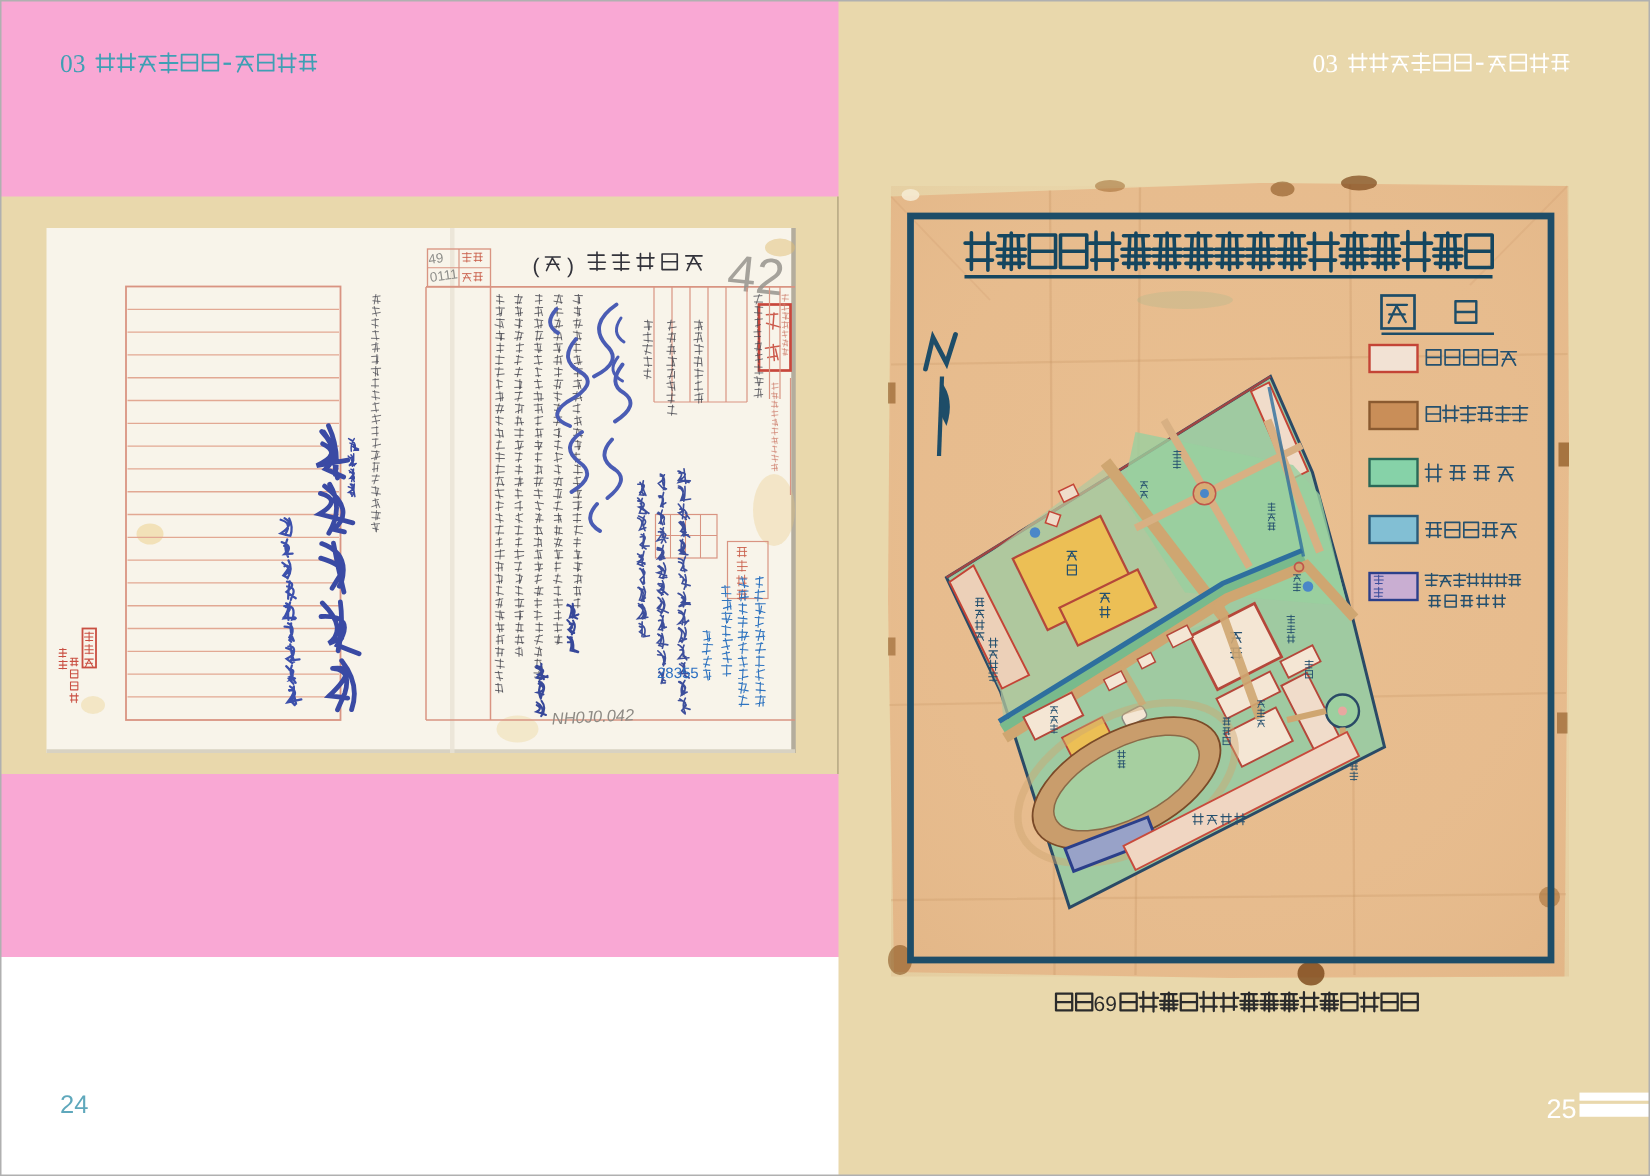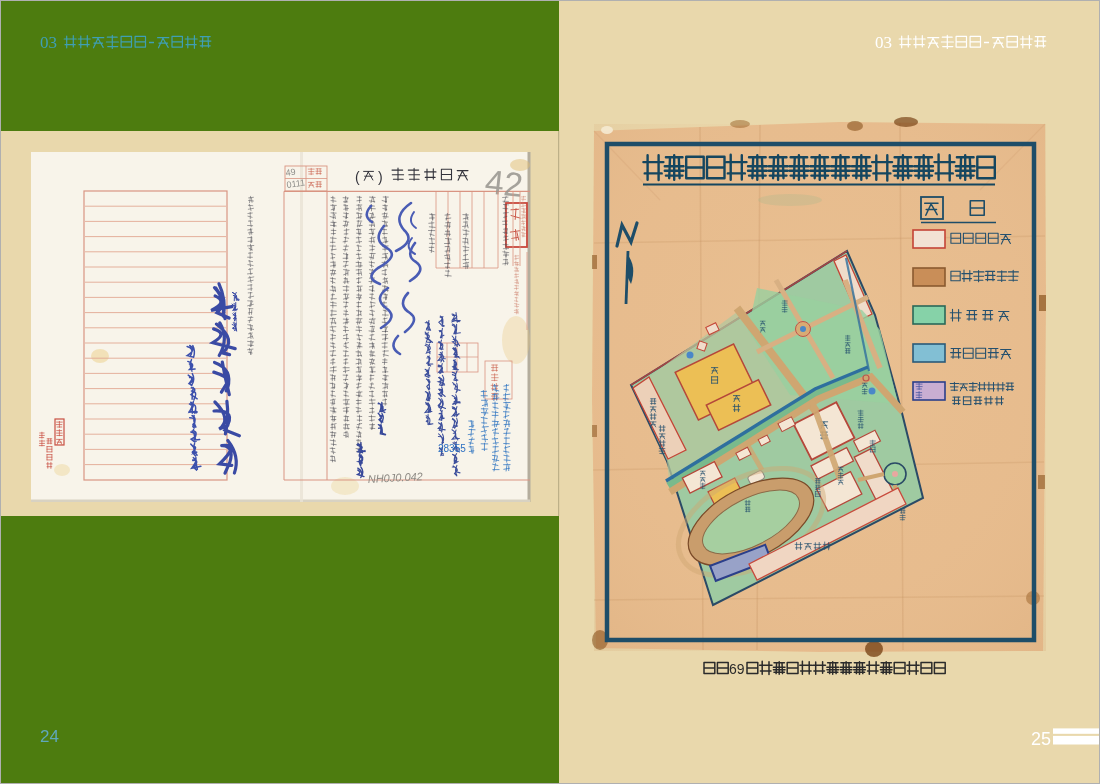--- a/index.html
+++ b/index.html
@@ -1,16 +1,16 @@
 <!DOCTYPE html>
 <html><head>
 <meta charset="utf-8">
 <style>
 html,body{margin:0;padding:0;width:1100px;height:784px;background:#ffffff;overflow:hidden;}
-#page{position:relative;width:1100px;height:784px;background:#4d7c0f;}
+#page{position:relative;width:1100px;height:638px;background:#f9a8d4;}
 svg{position:absolute;left:0;top:0;}
 </style>
 </head>
 <body>
 <div id="page">
 <svg width="1100" height="784" viewBox="0 0 1100 784">
 <defs>
 <radialGradient id="pgrad" cx="50%" cy="45%" r="75%">
 <stop offset="0%" stop-color="#f2cf9f" stop-opacity="0.4"></stop>
 <stop offset="60%" stop-color="#e8bd8d" stop-opacity="0.1"></stop>

